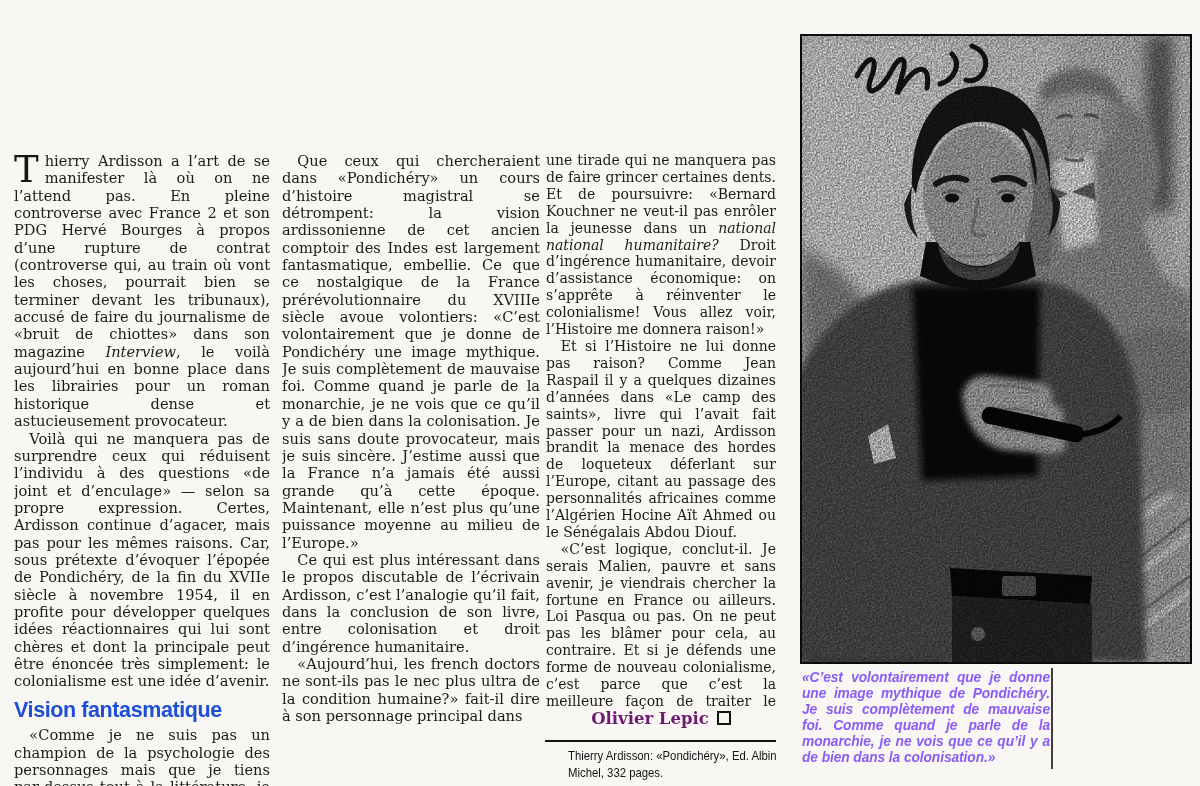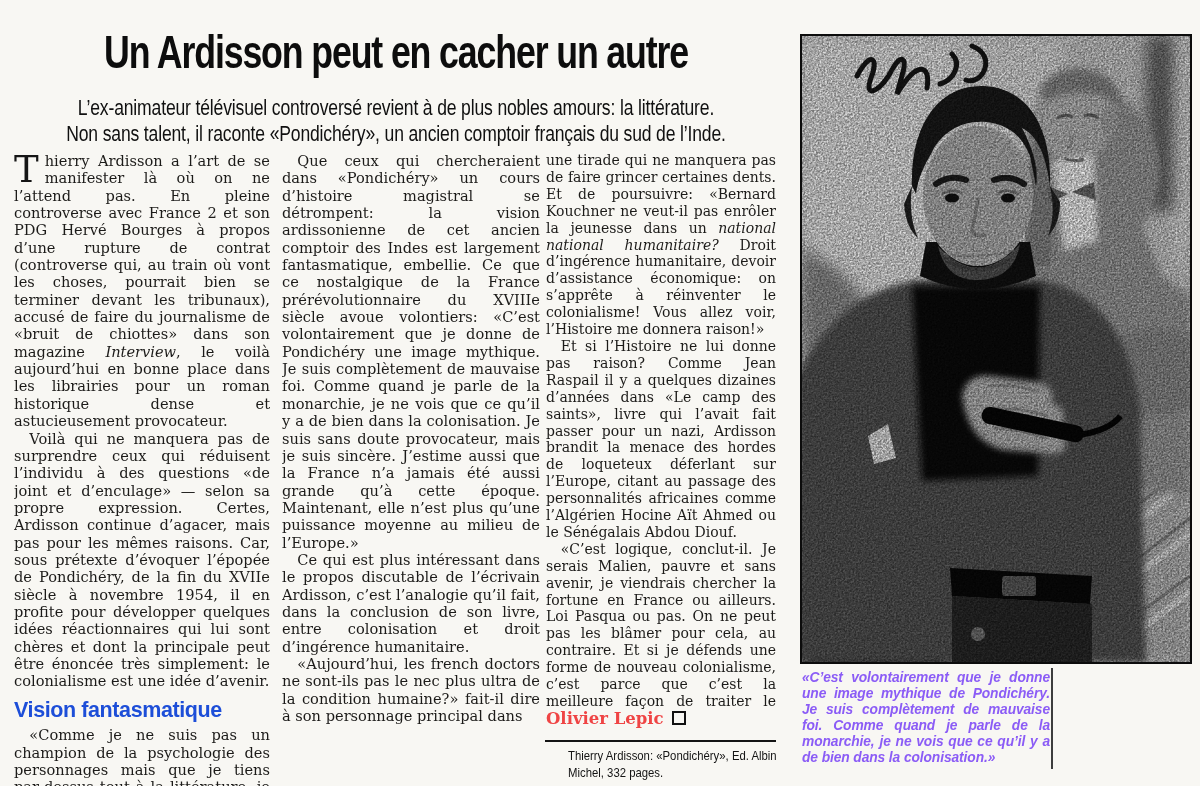--- a/index.html
+++ b/index.html
@@ -25,22 +25,22 @@
   .col3{left:546px;width:230px;height:558px;font-size:14px;line-height:16.9px;}
   .para{margin:0;text-indent:1.05em;}
   .para.flush{text-indent:0;}
   .para i{font-style:italic;}
   .dropcap{float:left;font-size:37px;line-height:29px;padding:3px 6px 0 0;color:#151515;}
   .subhead{margin:9px 0 5px;text-align:left;
            font:700 21.5px/1.05 "Liberation Sans","DejaVu Sans",sans-serif;
            letter-spacing:-.4px;color:#1d4ed8;}
 
   
-  .byline{position:absolute;left:546px;top:711px;width:230px;text-align:left;
-          font:700 16.5px/1 "DejaVu Serif","Liberation Serif",serif;color:#ef4444;}
+  .byline{position:absolute;left:546px;top:711px;width:230px;text-align:center;
+          font:700 16.5px/1 "DejaVu Serif","Liberation Serif",serif;color:#701a75;}
   .endmark{display:inline-block;width:10px;height:10px;border:2px solid #111;
            margin-left:8px;vertical-align:-1px;background:transparent;}
   .ref-rule{position:absolute;left:545px;top:740px;width:231px;height:2px;background:#141414;}
   .book-ref{position:absolute;left:568px;top:748px;width:230px;
             font:400 13.5px/16.5px "Liberation Sans","DejaVu Sans",sans-serif;color:#141414;}
   .book-ref .inner{display:inline-block;width:119%;transform:scaleX(.84);transform-origin:0 0;}
 
   
   .photo{position:absolute;left:800px;top:34px;width:392px;height:630px;margin:0;
          border:2px solid #0f0f0f;box-sizing:border-box;background:#c6c1b8;
@@ -53,25 +53,20 @@
            color:#8b5cf6;letter-spacing:-.1px;}
   .credit{position:absolute;left:844px;top:763px;width:246px;text-align:right;
           font:italic 400 13px/1 "Liberation Sans","DejaVu Sans",sans-serif;color:#4c1d95;margin-top:46px;}
   .caption-rule{position:absolute;left:1051px;top:668px;width:2px;height:101px;background:#3d3d3d;}
 </style>
 </head>
 <body>
 
 <div class="page">
 
-  <header class="head-zone">
-    <h1 class="headline">Un Ardisson peut en cacher un autre</h1>
-    <p class="sf sf1">L’ex-animateur télévisuel controversé revient à de plus nobles amours: la littérature.</p>
-    <p class="sf sf2">Non sans talent, il raconte «Pondichéry», un ancien comptoir français du sud de l’Inde.</p>
-  </header>
 
   <div class="col col1">
     <p class="para flush"><span class="dropcap">T</span><span><span>hierry Ardisson a l’art de se manifester là où on ne l’attend pas. En pleine controverse avec France 2 et son PDG Hervé Bourges à propos d’une rupture de contrat (controverse qui, au train où vont les choses, pourrait bien se terminer devant les tribunaux), accusé de faire du journalisme de «bruit de chiottes» dans son magazine </span><i>Interview</i><span>, le voilà aujourd’hui en bonne place dans les librairies pour un roman historique dense et astucieusement provocateur.</span></span></p>
     <p class="para">Voilà qui ne manquera pas de surprendre ceux qui réduisent l’individu à des questions «de joint et d’enculage» — selon sa propre expression. Certes, Ardisson continue d’agacer, mais pas pour les mêmes raisons. Car, sous prétexte d’évoquer l’épopée de Pondichéry, de la fin du XVIIe siècle à novembre 1954, il en profite pour développer quelques idées réactionnaires qui lui sont chères et dont la principale peut être énoncée très simplement: le colonialisme est une idée d’avenir.</p>
     <h2 class="subhead">Vision fantasmatique</h2>
     <p class="para">«Comme je ne suis pas un champion de la psychologie des personnages mais que je tiens par-dessus tout à la littérature, je me suis dirigé vers le roman histo-</p>
   </div>
 
   <div class="col col2">
     <p class="para">Que ceux qui chercheraient dans «Pondichéry» un cours d’histoire magistral se détrompent: la vision ardissonienne de cet ancien comptoir des Indes est largement fantasmatique, embellie. Ce que ce nostalgique de la France prérévolutionnaire du XVIIIe siècle avoue volontiers: «C’est volontairement que je donne de Pondichéry une image mythique. Je suis complètement de mauvaise foi. Comme quand je parle de la monarchie, je ne vois que ce qu’il y a de bien dans la colonisation. Je suis sans doute provocateur, mais je suis sincère. J’estime aussi que la France n’a jamais été aussi grande qu’à cette époque. Maintenant, elle n’est plus qu’une puissance moyenne au milieu de l’Europe.»</p>

